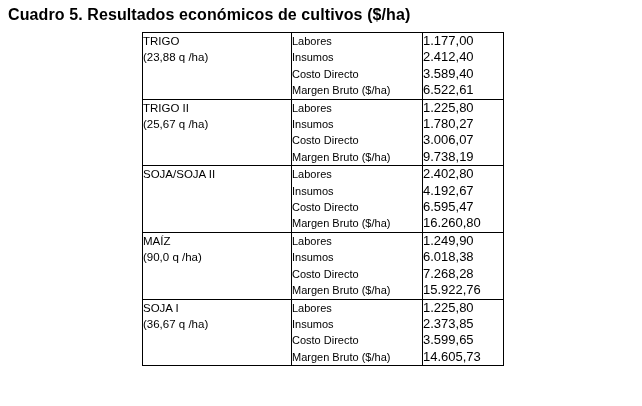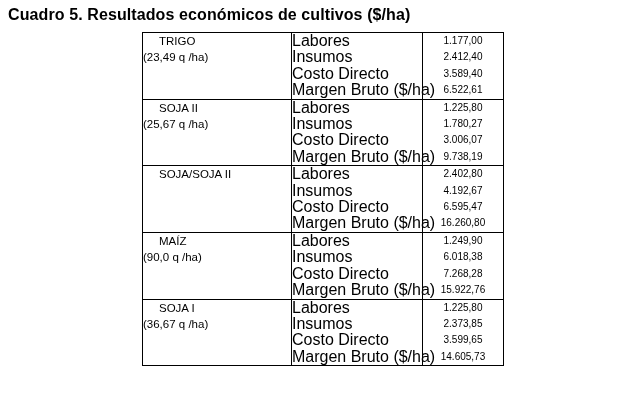--- a/index.html
+++ b/index.html
@@ -46,34 +46,33 @@
   }
   .cell-label {
     width: 148px;
     padding: 3px 0 3px 6px;
     font-size: 11.5px;
     line-height: 16.4px;
   }
   .cell-items {
     width: 130px;
     padding: 3px 0 3px 6px;
-    font-size: 16px;
+    font-size: 11px;
     line-height: 16.4px;
   }
   .cell-values {
     width: 80px;
     padding: 3px 8px 3px 0;
-    font-size: 10px;
+    font-size: 13px;
     line-height: 16.4px;
-    text-align: center;
+    text-align: left;
   }
   .crop-name {
     display: block;
     white-space: nowrap;
-    margin-left: 16px;
   }
   .crop-yield {
     display: block;
     white-space: nowrap;
   }
   .row-line {
     display: block;
     white-space: nowrap;
   }
   .bold {
@@ -87,39 +86,39 @@
 
   <div class="caption">Cuadro 5. Resultados económicos de cultivos  ($/ha)</div>
 
   <div class="table-wrap">
     <table class="econ">
       <tbody>
 
         <tr>
           <td class="cell-label">
             <span class="crop-name">TRIGO</span>
-            <span class="crop-yield">(23,49 q /ha)</span>
+            <span class="crop-yield">(23,88 q /ha)</span>
           </td>
           <td class="cell-items">
             <span class="row-line">Labores</span>
             <span class="row-line">Insumos</span>
             <span class="row-line bold">Costo Directo</span>
             <span class="row-line bold">Margen Bruto ($/ha)</span>
           </td>
           <td class="cell-values">
             <span class="row-line">1.177,00</span>
             <span class="row-line">2.412,40</span>
             <span class="row-line">3.589,40</span>
             <span class="row-line bold">6.522,61</span>
           </td>
         </tr>
 
         <tr>
           <td class="cell-label">
-            <span class="crop-name">SOJA II</span>
+            <span class="crop-name">TRIGO II</span>
             <span class="crop-yield">(25,67 q /ha)</span>
           </td>
           <td class="cell-items">
             <span class="row-line">Labores</span>
             <span class="row-line">Insumos</span>
             <span class="row-line bold">Costo Directo</span>
             <span class="row-line bold">Margen Bruto ($/ha)</span>
           </td>
           <td class="cell-values">
             <span class="row-line">1.225,80</span>

